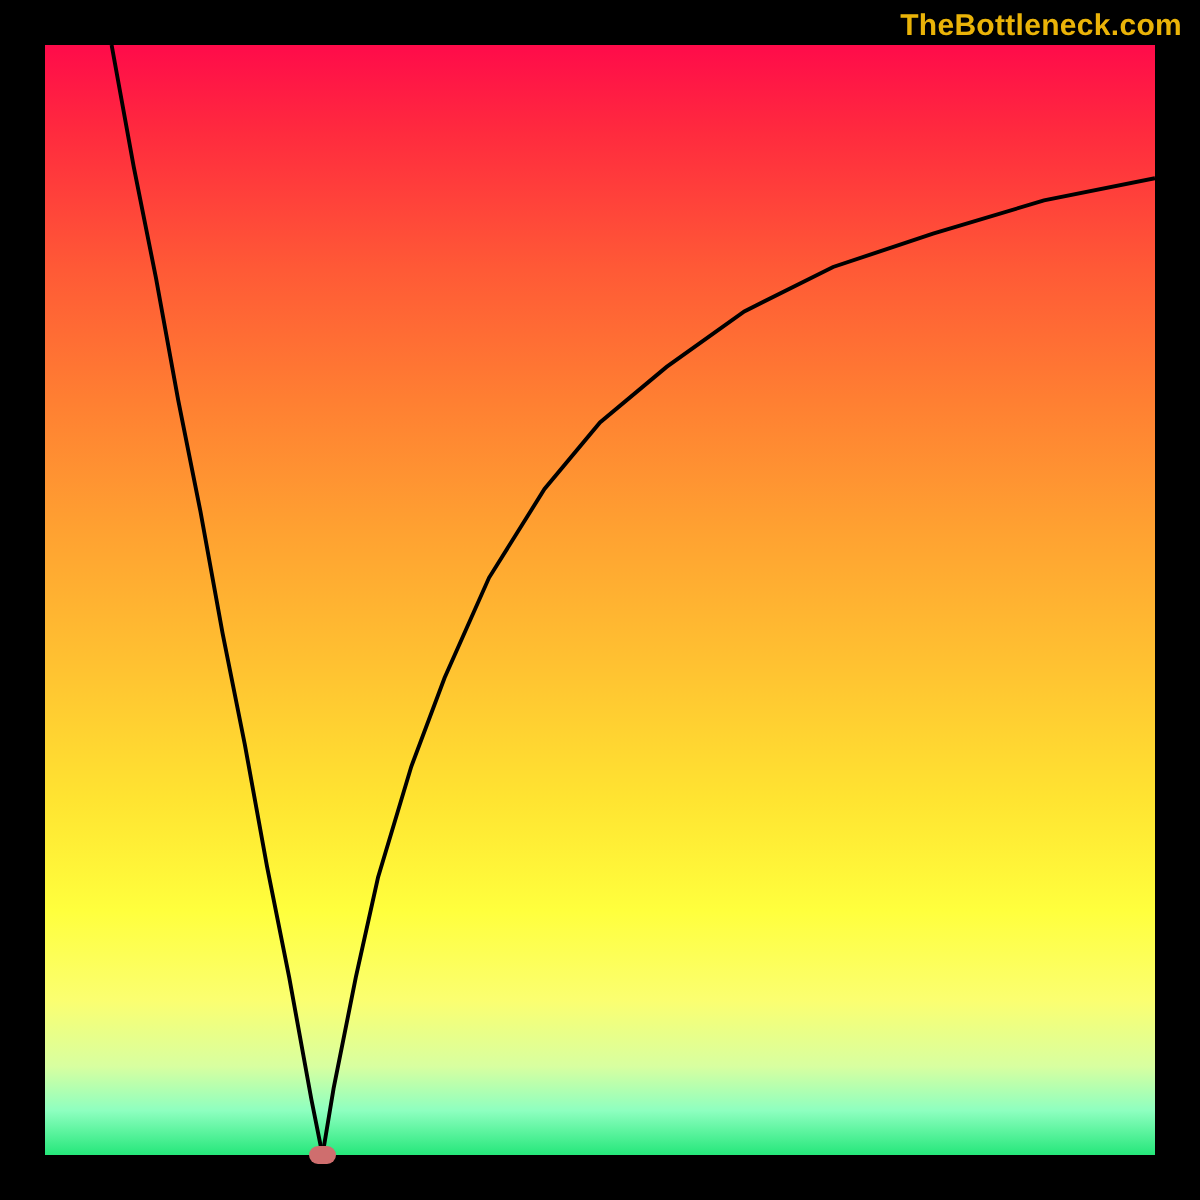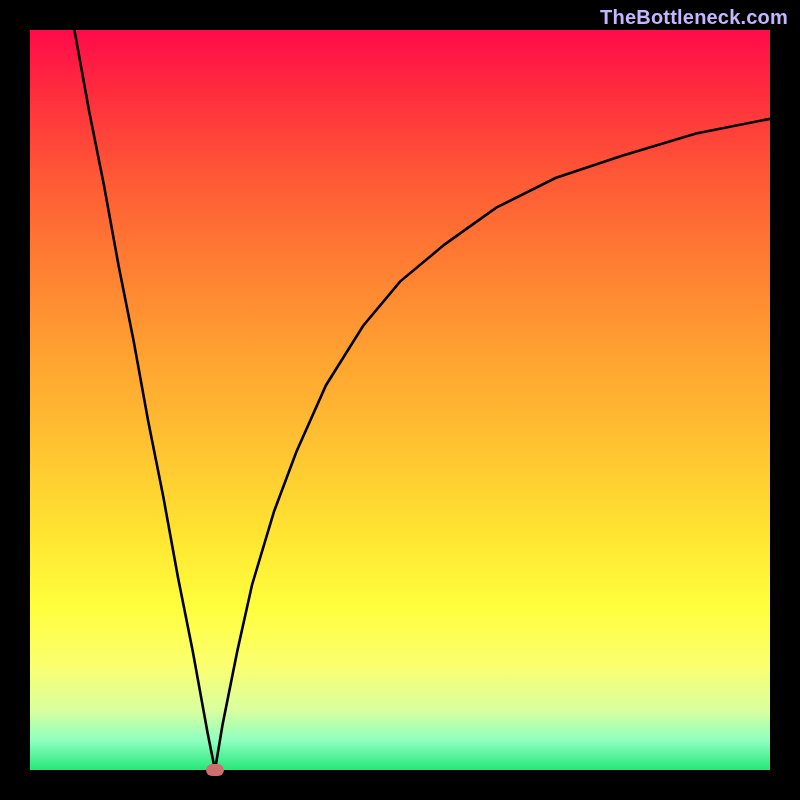--- a/index.html
+++ b/index.html
@@ -30,21 +30,21 @@
       #d8ffa0 92%,
       #8effc0 96%,
       #25e77a 100%);
   }
   .watermark {
     position: absolute;
     top: 6px;
     right: 12px;
     font-size: 20px;
     font-weight: 600;
-    color: #c4b5fd;
+    color: #eab308;
     letter-spacing: 0.2px;
     text-align: center;
   }
   svg.curve {
     position: absolute;
     left: 30px;
     top: 30px;
     width: 740px;
     height: 740px;
   }

